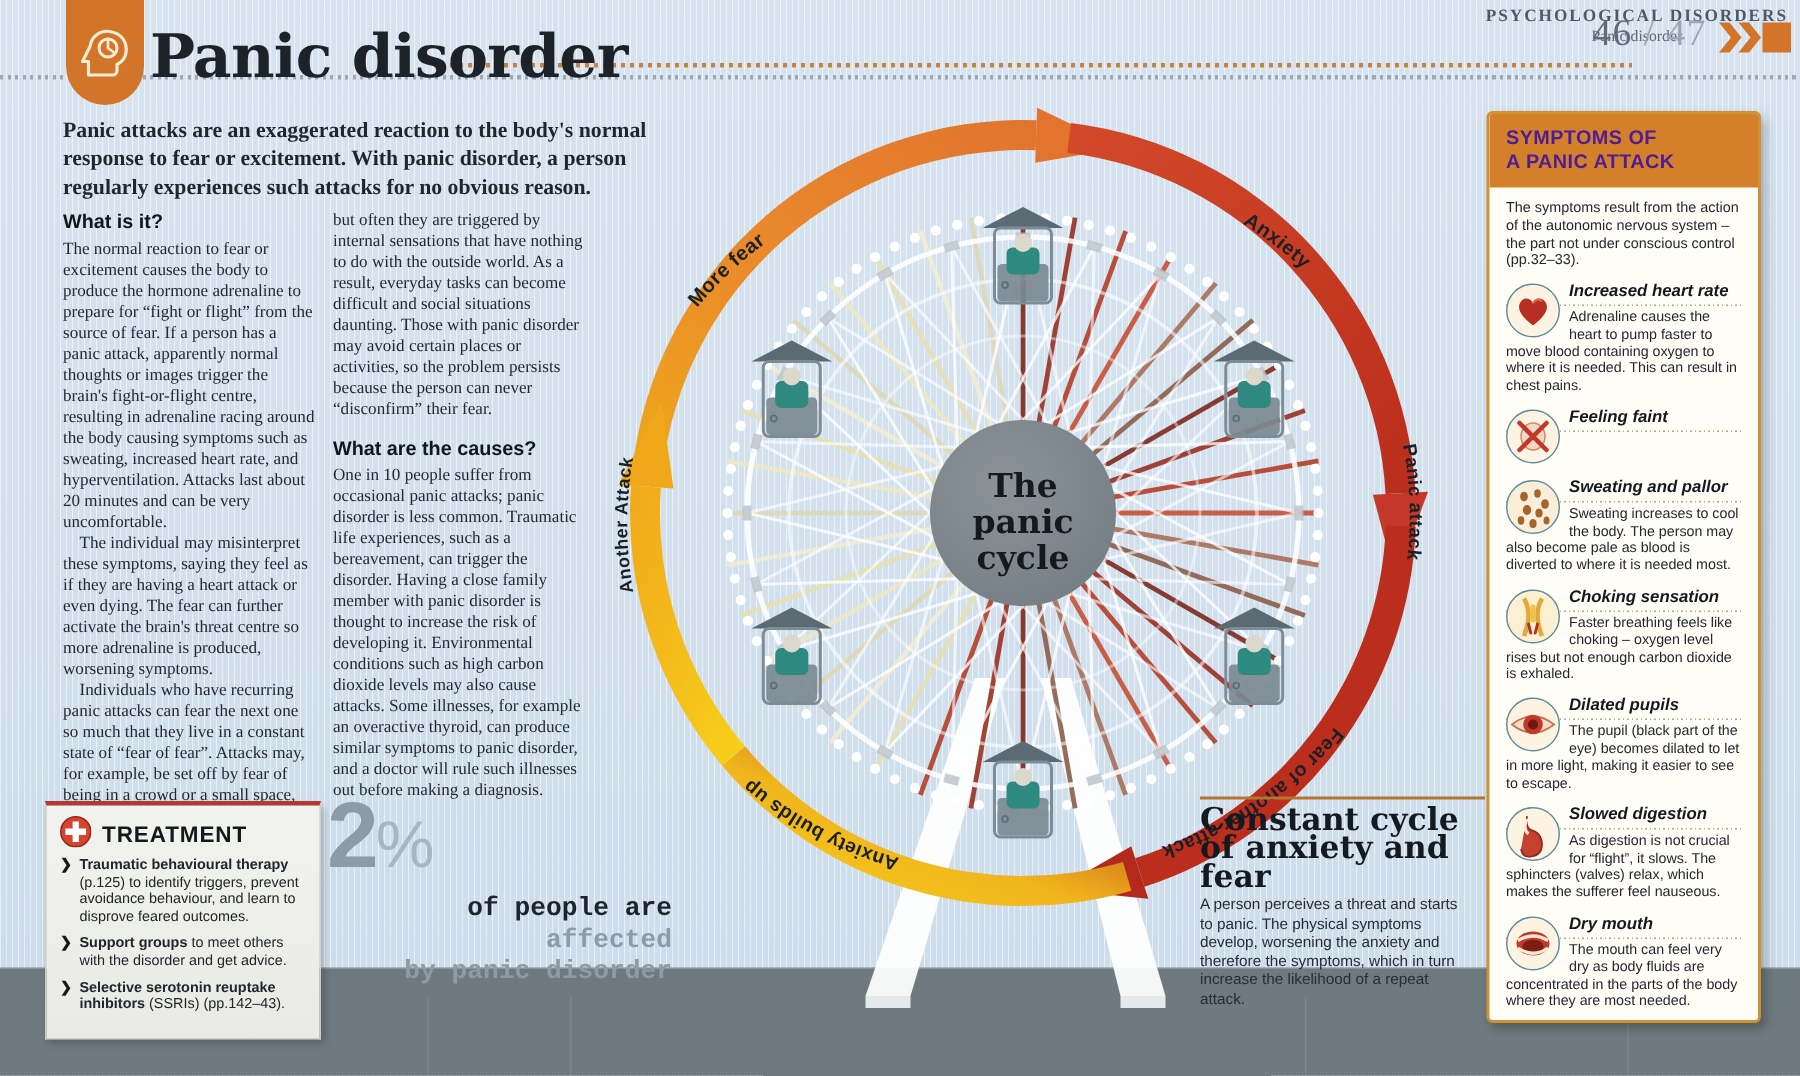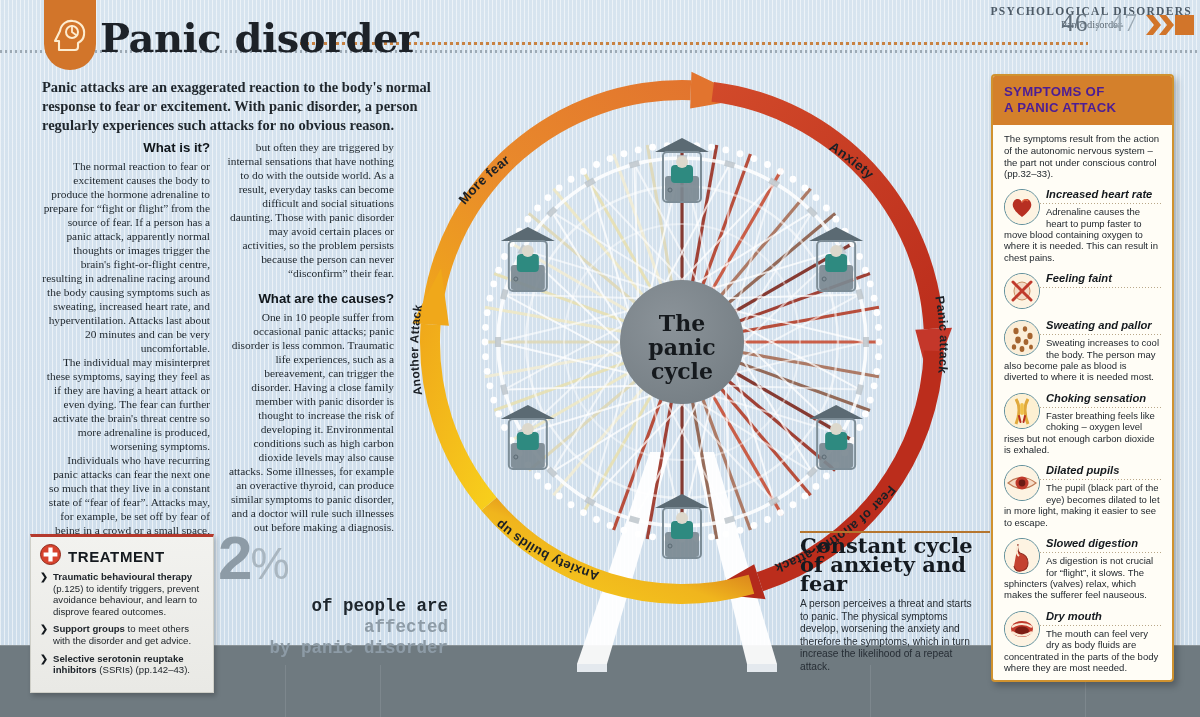--- a/index.html
+++ b/index.html
@@ -48,21 +48,21 @@
     letter-spacing:-.5px;
   }
   #standfirst{
     position:absolute;left:42px;top:78px;width:400px;
     font-family:"Liberation Serif", serif;font-size:14.5px;line-height:19px;
     color:#1f262c;font-weight:bold;
   }
 
   
   .bodycol{position:absolute;width:168px;font-family:"Liberation Serif", serif;
-           font-size:11.4px;line-height:14.0px;color:#222a31;text-align:right;}
+           font-size:11.4px;line-height:14.0px;color:#222a31;text-align:left;}
   #col1{left:42px;top:140px;}
   #col2{left:222px;top:140px;width:172px;}
   .subhead{font-family:"Liberation Sans", sans-serif;font-weight:bold;font-size:13.2px;
            color:#10161b;margin:0 0 3px 0;line-height:16px;}
   .bodycol p{margin:0;}
   .bodycol p.indent{text-indent:11px;}
   .gap{height:11px;}
 
   
   #treatment{

